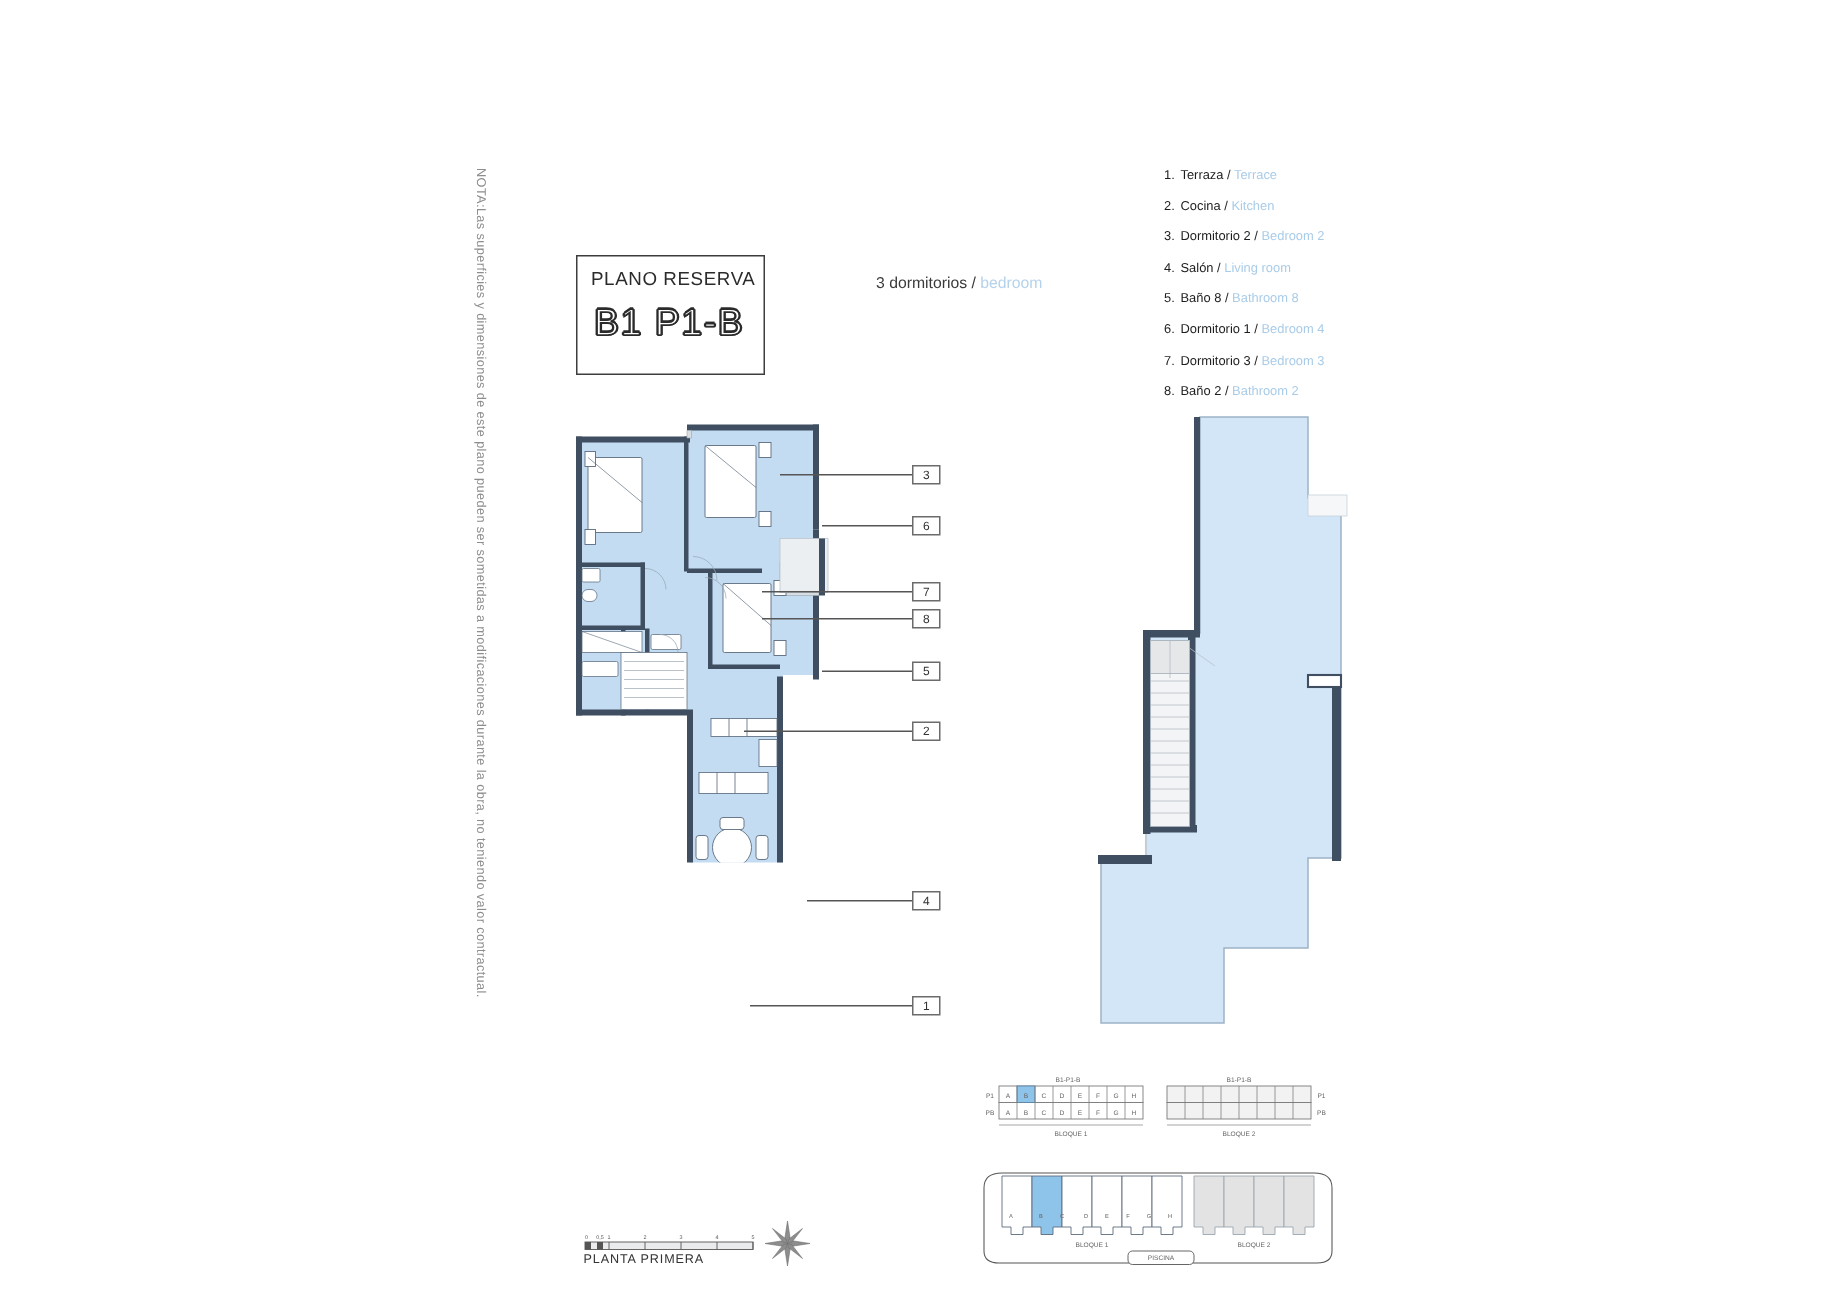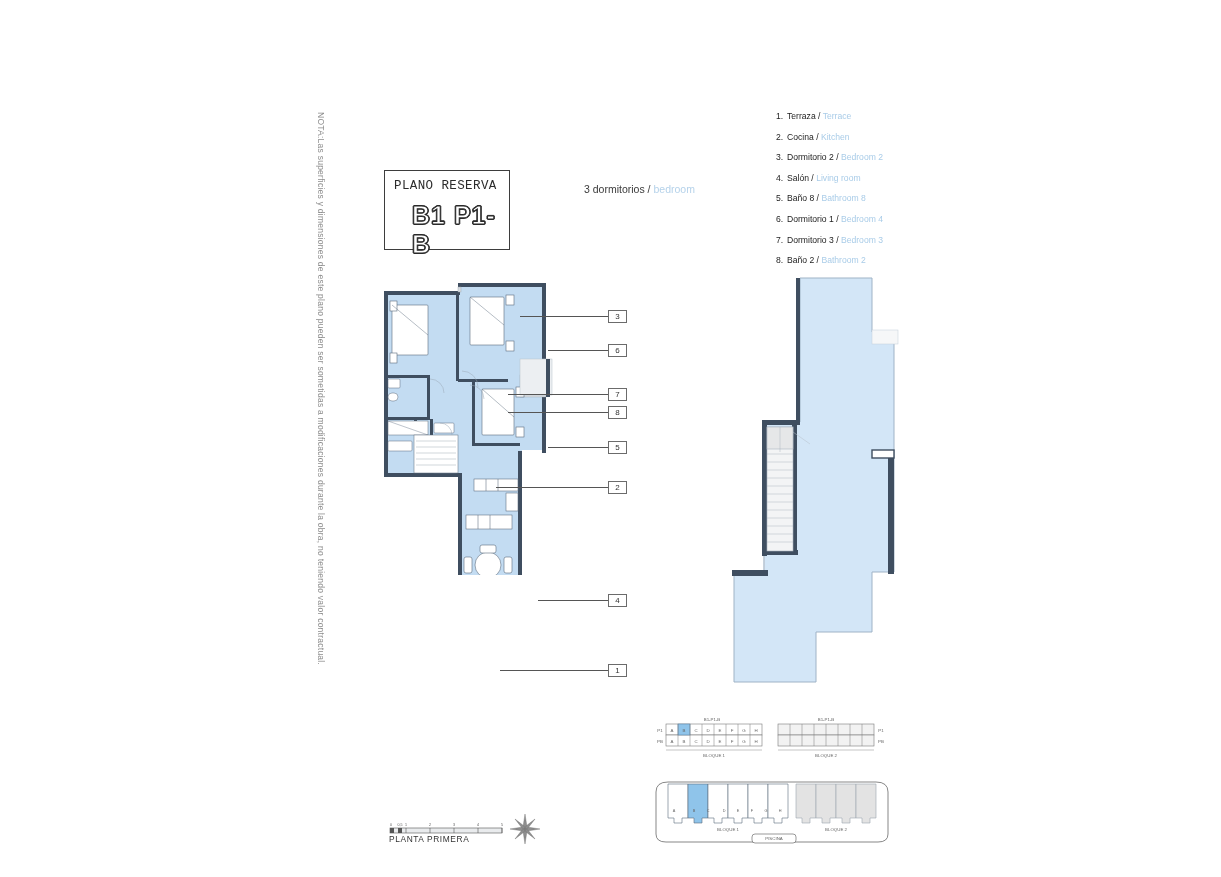--- a/index.html
+++ b/index.html
@@ -39,27 +39,26 @@
     width: 126px; height: 80px;
     border: 1.2px solid #3d3d3d;
     background: #fff;
   }
   #title-block .reserva {
     position: absolute;
     left: 9px; top: 8px;
     font-size: 12.5px;
     letter-spacing: 0.4px;
     color: #2b2b2b;
-    font-family: Liberation Mono, monospace;
   }
   #title-block .code {
     position: absolute;
-    left: 27px; top: 30px;
+    left: 11px; top: 30px;
     font-size: 25px;
-    font-weight: bold;
+    font-weight: normal;
     letter-spacing: 1px;
     color: #ffffff;
     -webkit-text-stroke: 1.1px #2b2b2b;
     text-shadow:
       -1px 0 #2b2b2b, 1px 0 #2b2b2b,
       0 -1px #2b2b2b, 0 1px #2b2b2b;
   }
 
   
   #areas {

